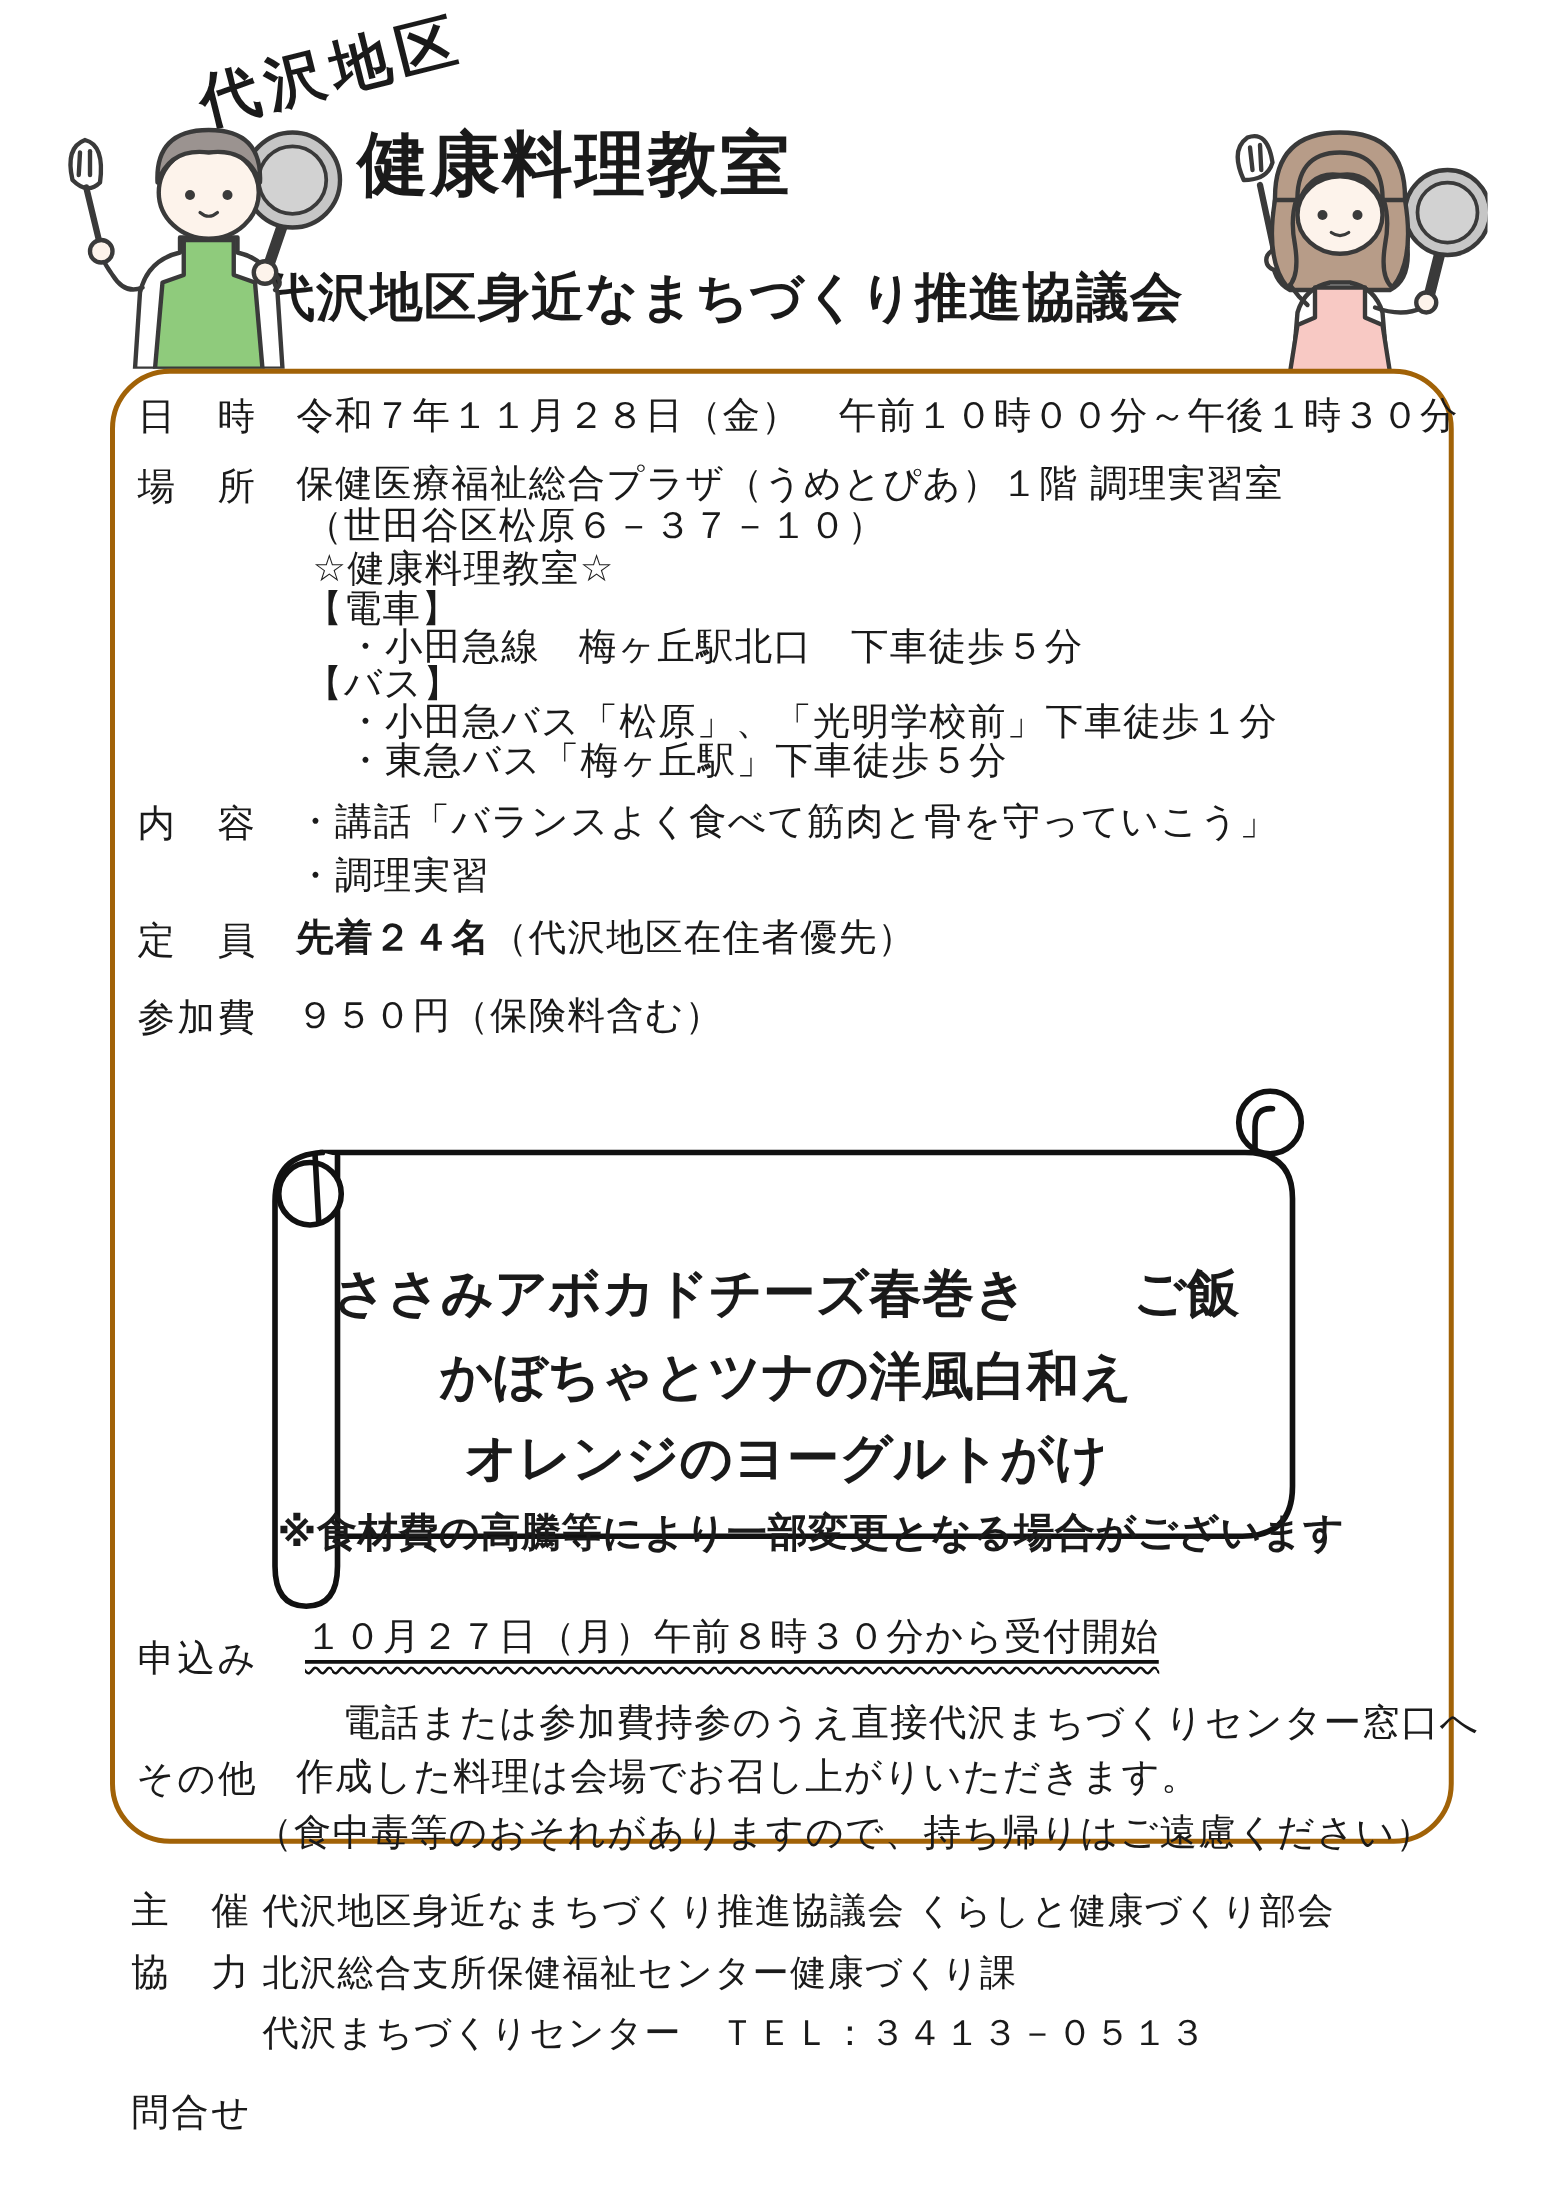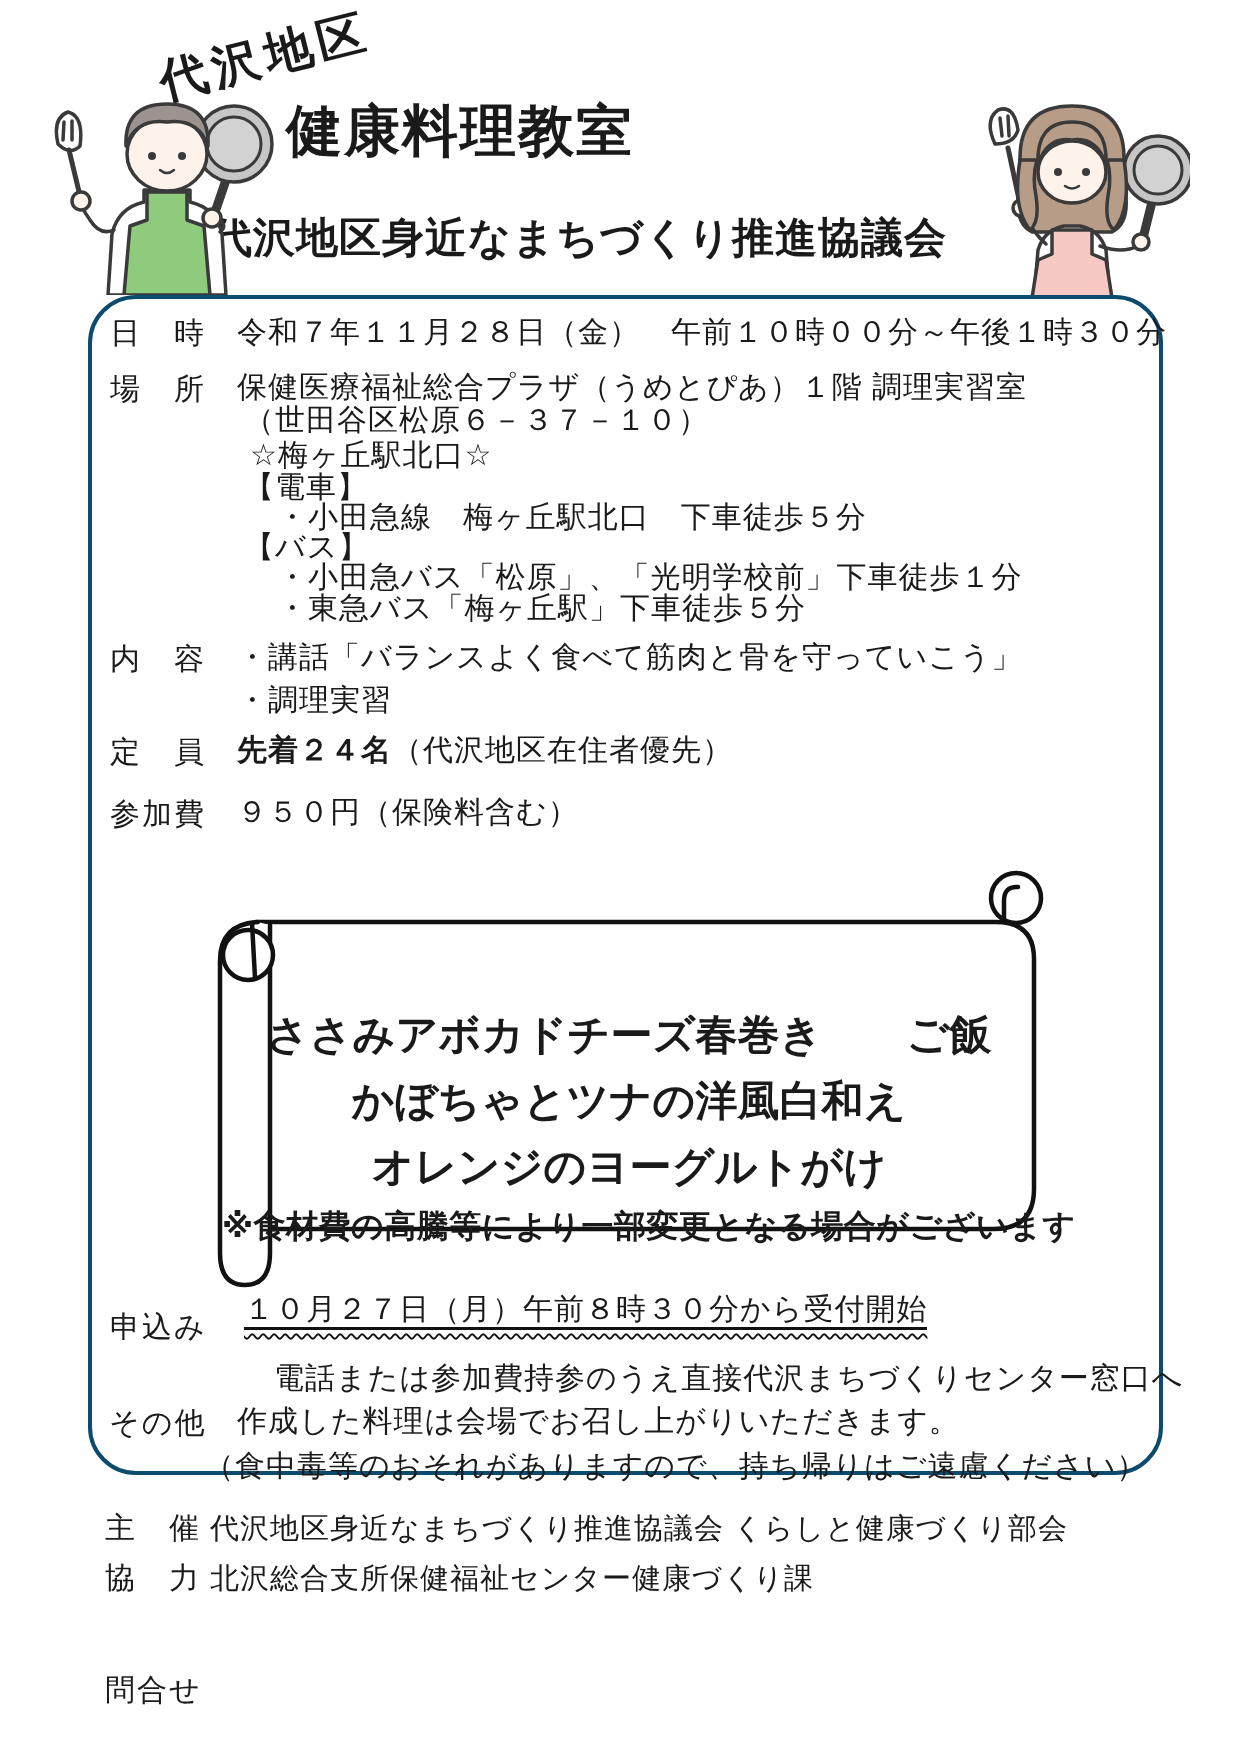--- a/index.html
+++ b/index.html
@@ -15,21 +15,21 @@
   
   .district { left:168px; top:50px; font-size:48px; font-weight:700; letter-spacing:6px;
               transform:rotate(-14deg); transform-origin:left bottom; }
   .title    { left:286px; top:94px; font-size:56px; font-weight:900; letter-spacing:2px; }
   .subtitle { left:210px; top:210px; font-size:42px; font-weight:800; letter-spacing:1px; }
   .boy-svg  { left:50px;  top:90px;  width:235px; height:205px; }
   .girl-svg { left:900px; top:98px;  width:290px; height:200px; }
 
   
   .infobox { left:88px; top:295px; width:1075px; height:1180px;
-             border:4px solid #0c4a6e; border-radius:48px; }
+             border:4px solid #a16207; border-radius:48px; }
   .lbl  { position:absolute; font-size:30px; letter-spacing:2px; white-space:nowrap; }
   .txt  { position:absolute; font-size:30px; letter-spacing:1px; white-space:pre; }
   .b900 { font-weight:900; }
 
   
   .scroll-svg { left:118px; top:560px; width:850px; height:445px; }
   .menu-line  { position:absolute; left:130px; width:814px; text-align:center;
                 font-weight:900; white-space:pre; }
   .menu-head  { top:640px;  font-size:42px; }
   .menu-i0    { top:708px;  font-size:42px; }
@@ -107,21 +107,21 @@
 
   <div class="abs infobox">
 
     <div class="lbl" style="left:18px; top:14px;">日　時</div>
     <div class="txt" style="left:145px; top:13px;">令和７年１１月２８日（金）　午前１０時００分～午後１時３０分</div>
 
     <div class="lbl" style="left:18px; top:70px;">場　所</div>
     <div class="txt" style="left:145px; top:68px;">保健医療福祉総合プラザ（うめとぴあ）１階 調理実習室</div>
     <div class="txt" style="left:152px; top:101px;">（世田谷区松原６－３７－１０）</div>
 
-    <div class="txt" style="left:158px; top:136px;">☆梅ヶ丘駅北口☆</div>
+    <div class="txt" style="left:158px; top:136px;">☆健康料理教室☆</div>
     <div class="txt" style="left:152px; top:168px;">【電車】</div>
     <div class="txt" style="left:185px; top:198px;">・小田急線　梅ヶ丘駅北口　下車徒歩５分</div>
     <div class="txt" style="left:152px; top:228px;">【バス】</div>
     <div class="txt" style="left:185px; top:258px;">・小田急バス「松原」、「光明学校前」下車徒歩１分</div>
     <div class="txt" style="left:185px; top:289px;">・東急バス「梅ヶ丘駅」下車徒歩５分</div>
 
     <div class="lbl" style="left:18px; top:340px;">内　容</div>
     <div class="txt" style="left:145px; top:338px;">・講話「バランスよく食べて筋肉と骨を守っていこう」</div>
     <div class="txt" style="left:145px; top:381px;">・調理実習</div>
 
@@ -155,14 +155,15 @@
 
   </div>
 
   <div class="foot-lbl" style="left:105px; top:1508px;">主　催</div>
   <div class="foot-val" style="left:210px; top:1509px;">代沢地区身近なまちづくり推進協議会 くらしと健康づくり部会</div>
 
   <div class="foot-lbl" style="left:105px; top:1558px;">協　力</div>
   <div class="foot-val" style="left:210px; top:1559px;">北沢総合支所保健福祉センター健康づくり課</div>
 
   <div class="foot-lbl" style="left:105px; top:1670px;">問合せ</div>
+  <div class="foot-val" style="left:210px; top:1607px;">代沢まちづくりセンター　ＴＥＬ：３４１３－０５１３</div>
 
 </div>
 
 </body></html>

